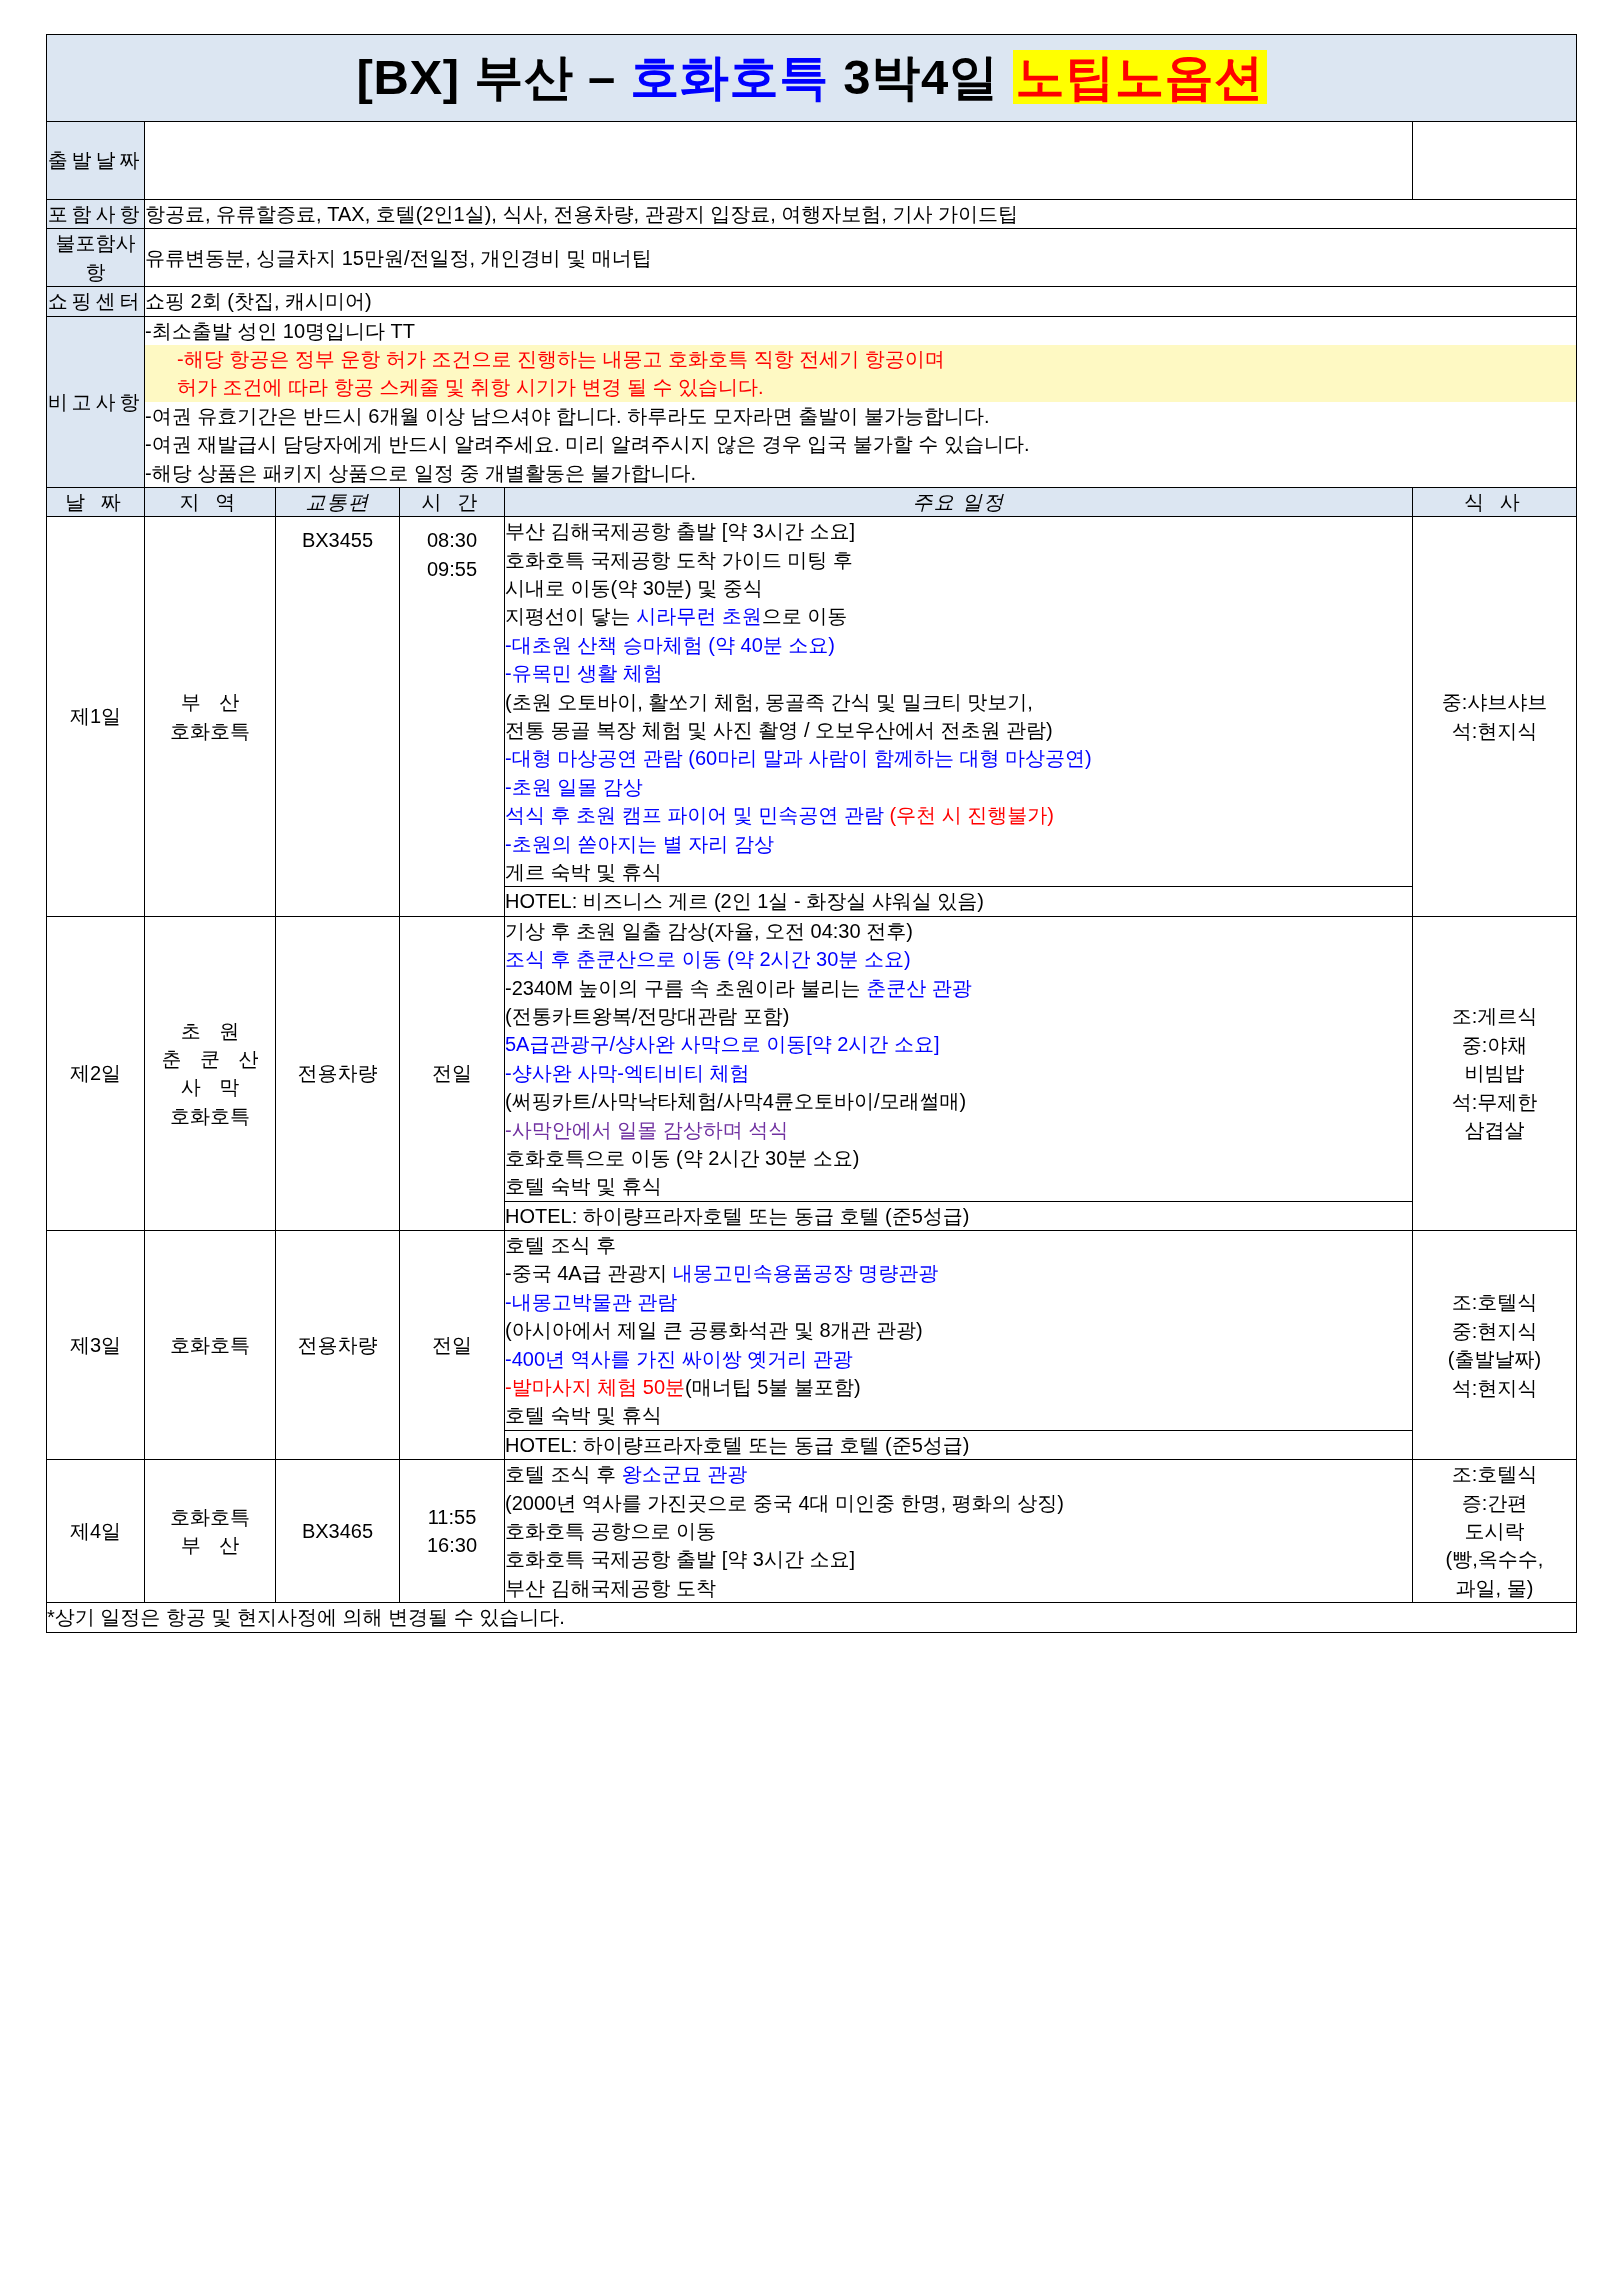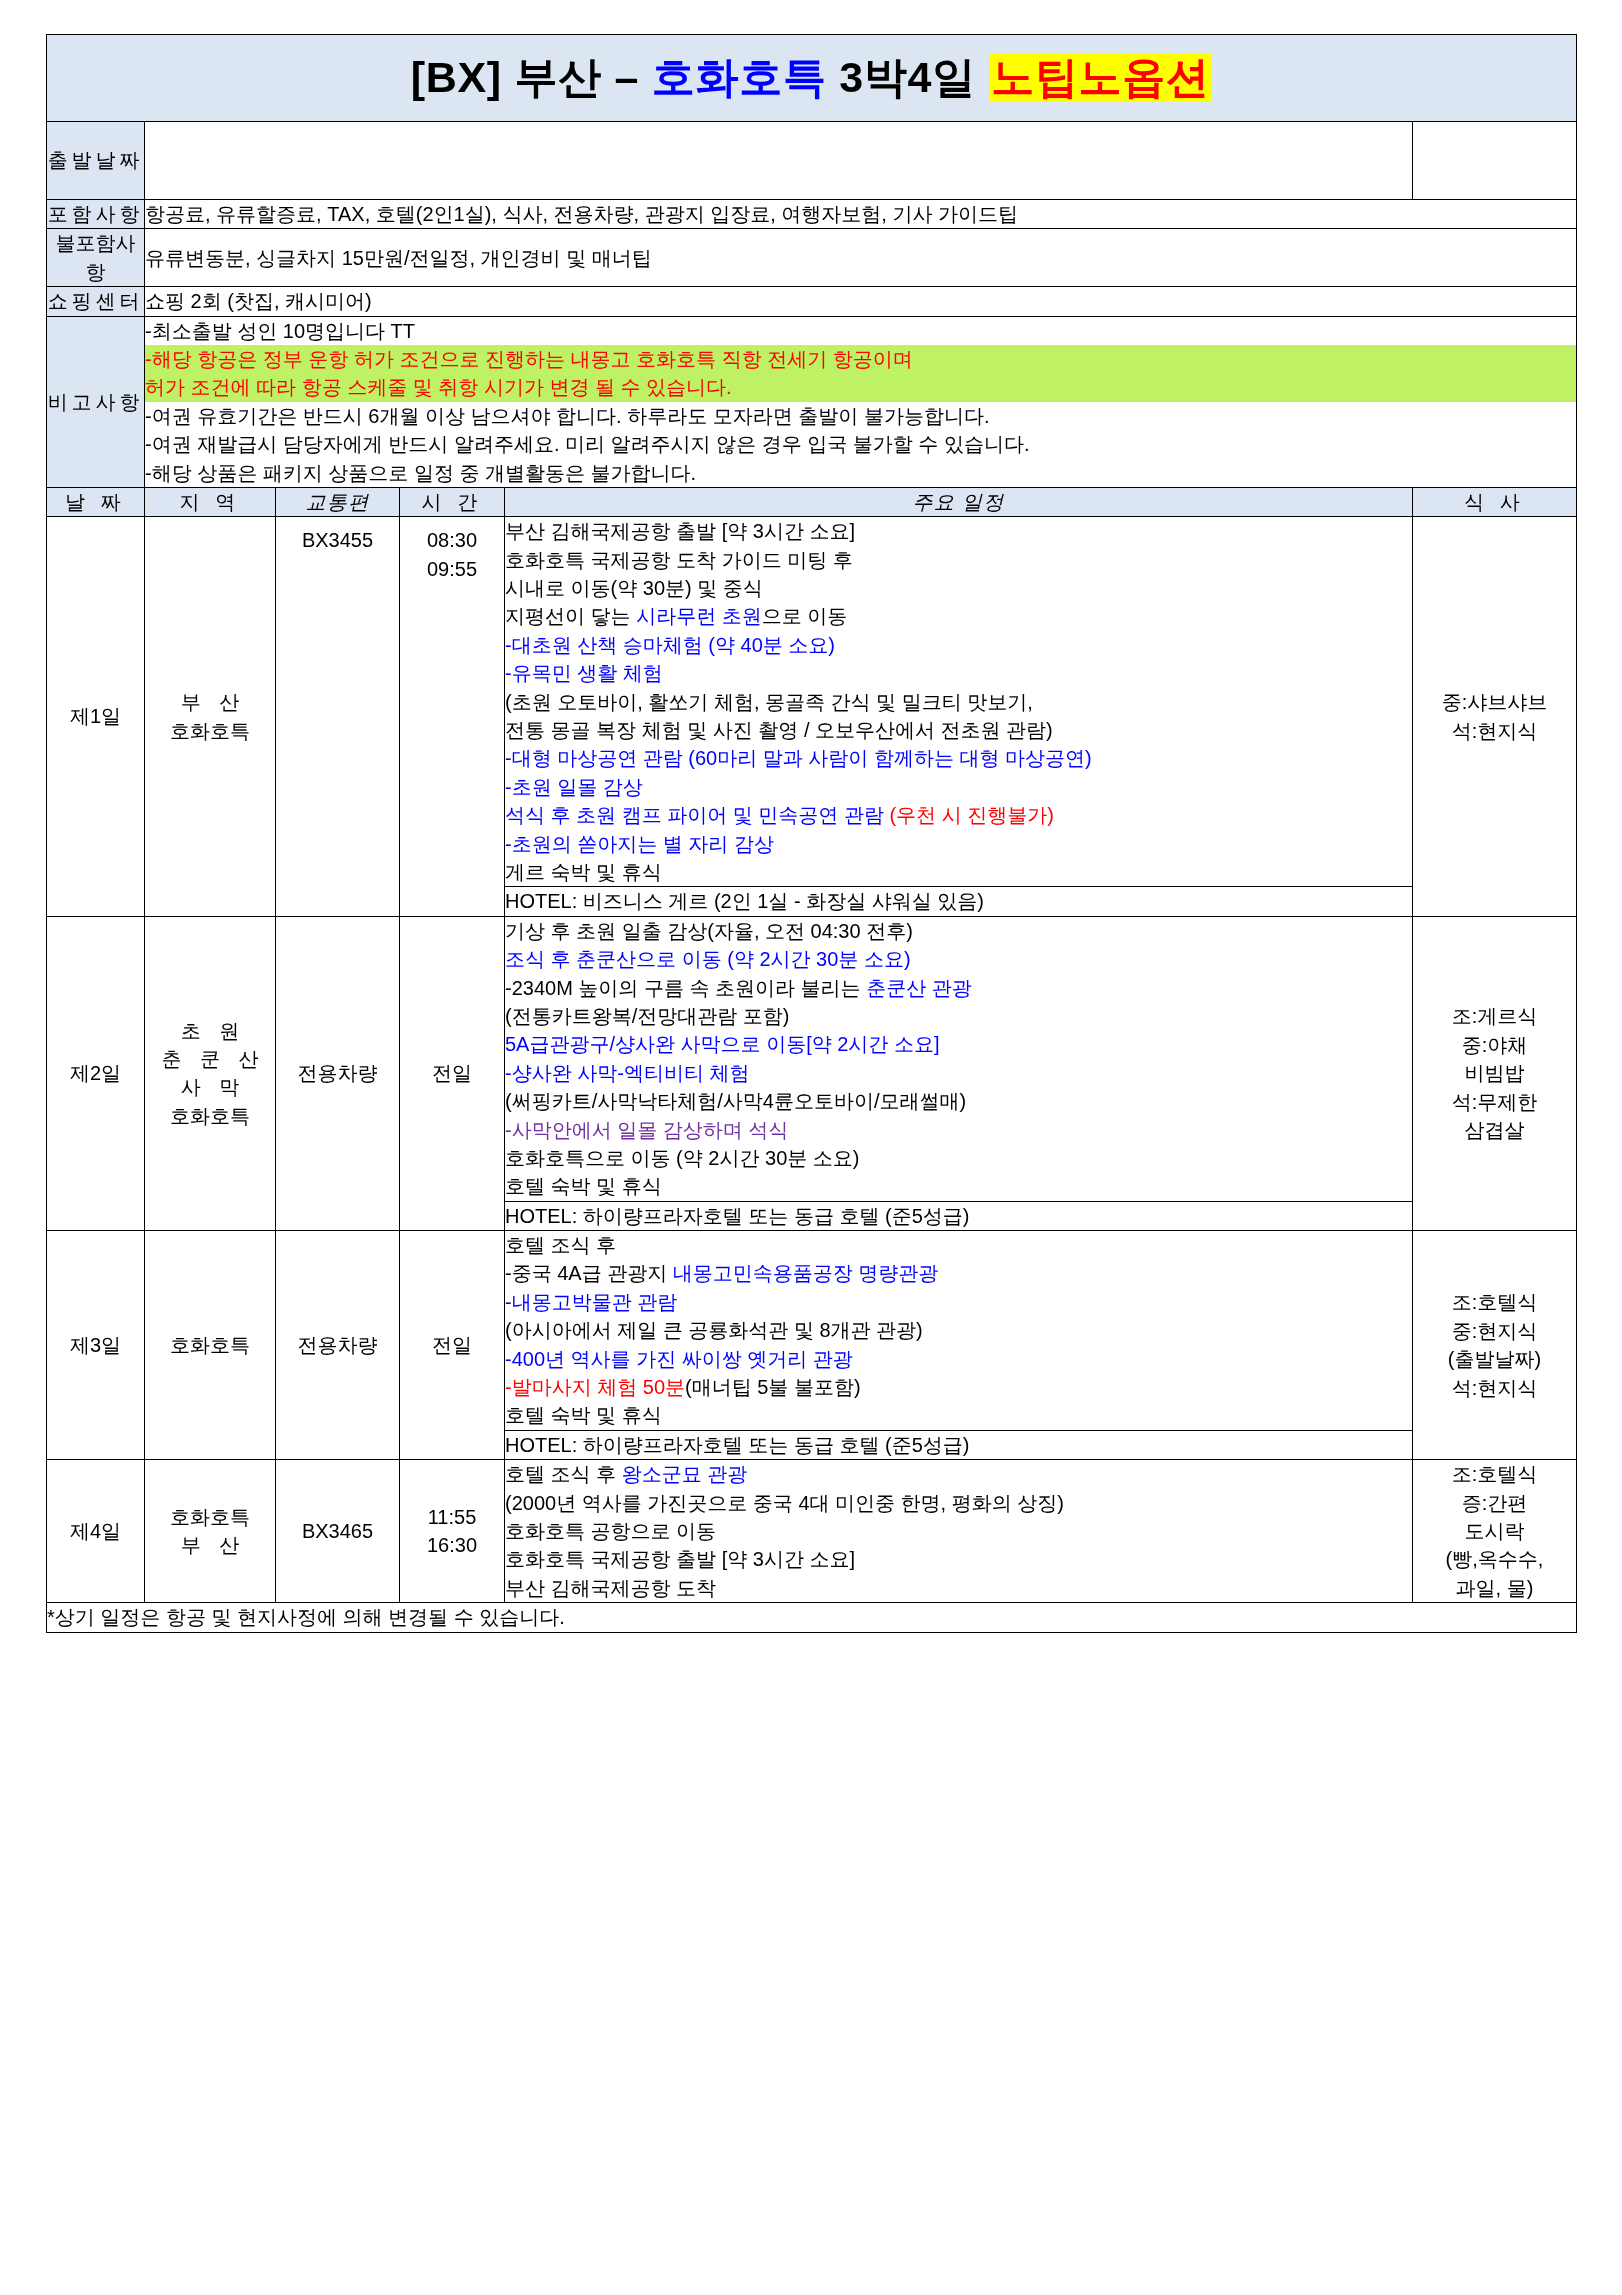--- a/index.html
+++ b/index.html
@@ -34,21 +34,21 @@
     color: #000000;
   }
   
   .title-cell {
     background: #dce6f2;
     text-align: center;
     padding: 10.5px 0 13px 0;
     height: 86px;
   }
   .title-text {
-    font-size: 43px;
+    font-size: 49px;
     font-weight: bold;
     letter-spacing: 0.7px;
     white-space: nowrap;
   }
   .t-blue { color: #0000ff; }
   .t-black { color: #000000; }
   .t-hl {
     color: #ff0000;
     background: #ffff00;
     padding: 0 2.6px;
@@ -70,21 +70,21 @@
   }
   .depart-blank-1 { height: 77px; }
   .depart-blank-2 { width: 445px; }
   .remark-box {
     padding: 6.5px 9.2px 7.9px 9.2px;
     text-align: left;
     font-size: 21px;
     line-height: 1.46;
   }
   .remark-box div { white-space: nowrap; }
-  .r-hl { background: #bef264; color: #ff0000; }
+  .r-hl { background: #fef9c3; color: #ff0000; padding-left: 32px; }
   
   .col-head {
     background: #dce6f2;
     text-align: center;
     font-size: 21.6px;
     font-weight: normal;
     padding: 4.6px 0;
     letter-spacing: 5.2px;
   }
   .col-head.tight { letter-spacing: 1.3px; font-style: italic; }

